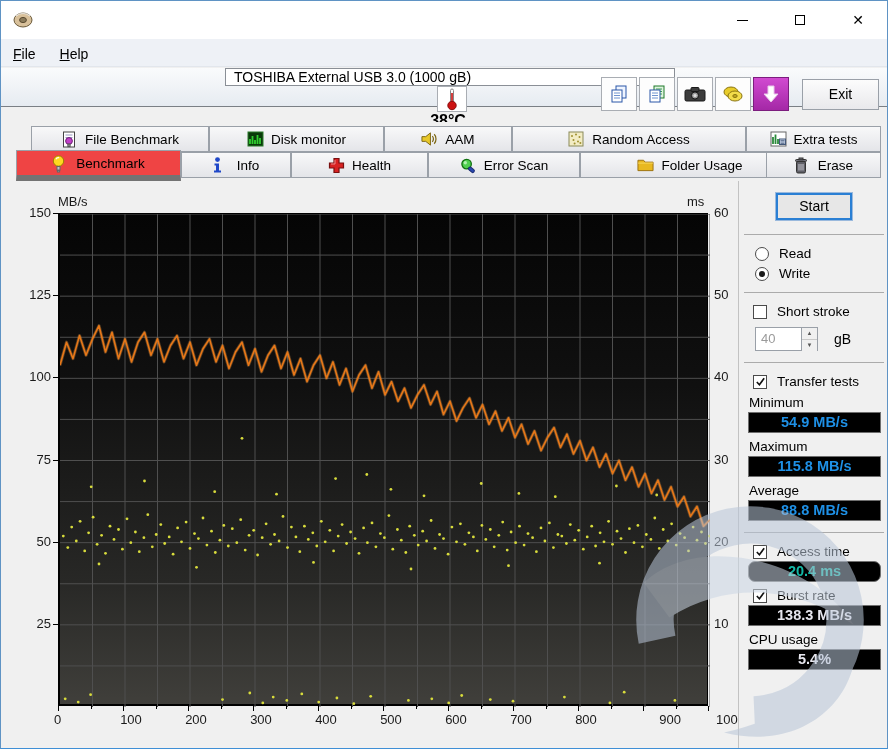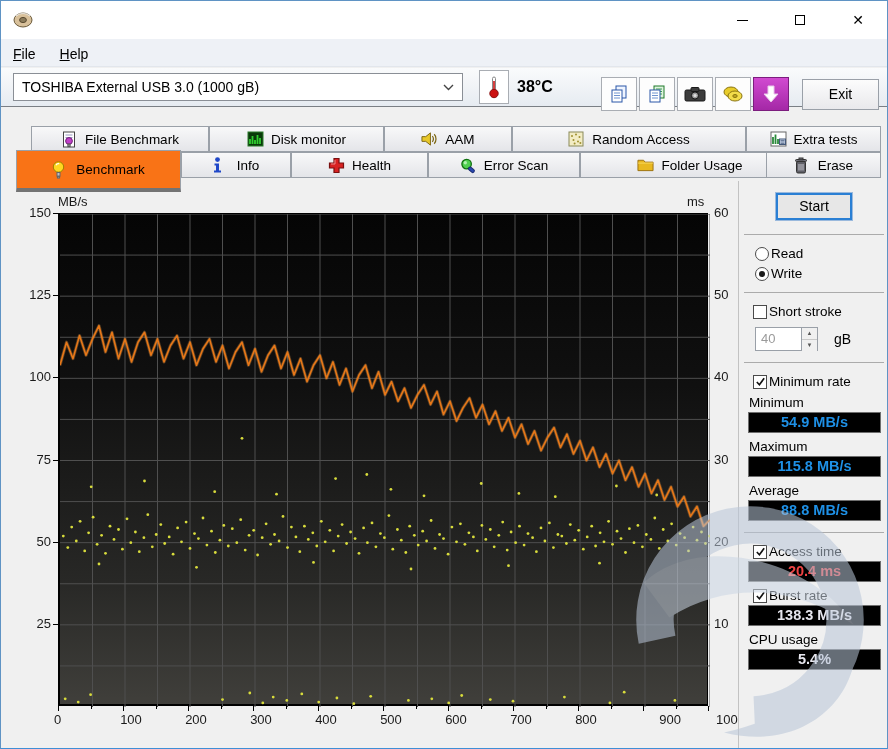--- a/index.html
+++ b/index.html
@@ -18,59 +18,59 @@
   .win-btn { width:58px; height:38px; display:flex; align-items:center; justify-content:center; cursor:default; }
   .glyph-min { width:11px; height:1px; background:#000; }
   .glyph-max { width:10px; height:10px; border:1px solid #000; }
   .glyph-close { font-size:14px; color:#000; line-height:1; }
   
   .menubar { position:absolute; left:0; top:38px; width:100%; height:28px; background:#eef1f6; display:flex; align-items:flex-end; border-bottom:1px solid #e2e6ec; }
   .menu-item { padding:4px 12px; font-size:14px; }
   .menu-item u { text-decoration:underline; }
   
   .toolbar { position:absolute; left:0; top:67px; width:100%; height:39px;
-    background:linear-gradient(#fafbfc,#e6ebf1); border-bottom:1px solid #7a7f85; display:flex; align-items:center; }
+    background:linear-gradient(#fafbfc,#e6ebf1); border-bottom:1px solid #7a7f85; display:flex; align-items:center;flex-direction:column; }
   .combo { position:relative; margin-left:12px; width:450px; height:28px; background:#fff; border:1px solid #8a8f96; display:flex; align-items:center; padding:0 26px 0 8px; font-size:14px; }
   .combo .chev { position:absolute; right:8px; top:10px; }
   .temp-btn { margin-left:16px; width:30px; height:34px; background:#fff; border:1px solid #a9adb3; display:flex; align-items:center; justify-content:center; }
   .temp-text { margin-left:8px; font-size:16px; font-weight:bold; }
   .tb-group { position:absolute; left:600px; top:9px; display:flex; }
   .tb-btn { width:36px; height:34px; background:#fdfdfd; border:1px solid #a9adb3; margin-right:2px; display:flex; align-items:center; justify-content:center; }
   .tb-btn.accent { background:linear-gradient(#d14ad1,#a428a6); border-color:#7c1d7e; }
   .exit-btn { position:absolute; left:801px; top:11px; width:77px; height:31px; background:linear-gradient(#fcfcfc,#e9e9ec); border:1px solid #9aa0a8; font-size:14px; text-align:center; line-height:29px; }
   
   .tabzone { position:absolute; left:0; top:121px; width:100%; height:59px; background:#f0f0f0; }
   .tab { position:absolute; height:26px; display:flex; align-items:center; justify-content:center; gap:7px;
     background:linear-gradient(#f8f8f9,#e4e5e9); border:1px solid #9aa0a8; font-size:13.5px; }
   .tab .ticon { width:17px; height:17px; display:inline-flex; }
-  .tab.selected { background:#f97316; border-bottom:4px solid #737373; height:42px; z-index:3; }
+  .tab.selected { background:#ef4444; border-bottom:6px solid #737373; height:31px; z-index:3; }
   
   .content { position:absolute; left:0; top:180px; width:888px; height:569px; background:#f0f0f0; }
   .plot { position:absolute; left:57px; top:32px; width:650px; height:493px;
     background:linear-gradient(180deg,#050505 0%,#101010 35%,#282826 75%,#403f3b 100%);
     border:1px solid #000; border-left-width:2px; border-bottom-width:2px; }
   .axis-label { position:absolute; font-size:13px; color:#1a1a1a; }
   .tickmark { position:absolute; background:#000; }
   
   .panel { position:absolute; left:737px; top:0; width:151px; height:569px; border-left:1px solid #c2c2c2; background:#f0f0f0; padding-top:11px; }
   .start-btn { display:block; margin:1px auto; width:76px; height:27px; background:#e7e7e7; border:2px solid #2a7fd4; outline:1px solid #9ab9dd; font-size:14px; text-align:center; line-height:23px; }
   .psep { height:1px; background:#ababab; margin:11px 5px; }
-  .prow { display:flex; align-items:center; gap:2px; padding-left:16px; margin-top:5px; font-size:13.5px; }
+  .prow { display:flex; align-items:center; gap:10px; padding-left:16px; margin-top:5px; font-size:13.5px; }
   .radio { width:14px; height:14px; border:1px solid #4a4a4a; border-radius:50%; background:#fff; position:relative; flex:0 0 auto; }
   .radio.checked::after { content:""; position:absolute; left:3px; top:3px; width:6px; height:6px; border-radius:50%; background:#1a1a1a; }
   .cbox { width:14px; height:14px; border:1px solid #4a4a4a; background:#fff; flex:0 0 auto; display:flex; align-items:center; justify-content:center; }
   .spinrow { display:flex; align-items:center; margin:8px 0 0 16px; }
   .spin-input { width:46px; height:24px; background:#fff; border:1px solid #9aa0a8; border-right:none; color:#9a9a9a; font-size:13px; padding:3px 5px; }
   .spinner { width:17px; height:24px; border:1px solid #9aa0a8; display:flex; flex-direction:column; }
   .spinner div { flex:1; background:#f0f0f0; font-size:6px; color:#555; text-align:center; line-height:11px; border-bottom:1px solid #c9c9c9; }
   .spinner div:last-child { border-bottom:none; }
   .unit { margin-left:16px; font-size:14px; }
   .stat-label { padding-left:10px; margin-top:6px; font-size:13.5px; }
   .stat-value { margin:2px 8px 0 9px; height:21px; background:#000; border:1px solid #6e6e6e; font-size:14.5px; font-weight:bold; text-align:center; line-height:19px; }
-  .v-blue { color:#1e90e6; } .v-yellow { color:#ef4444; } .v-white { color:#e6e6ee; }
+  .v-blue { color:#1e90e6; } .v-yellow { color:#14b8a6;border-radius:7px; } .v-white { color:#e6e6ee; }
   
   .watermark { position:absolute; right:-28px; bottom:-22px; width:330px; height:300px; opacity:0.55; pointer-events:none; z-index:40; }
 </style>
 </head>
 <body>
 
 <div class="window">
 
   <div class="titlebar">
     <svg class="app-icon" viewBox="0 0 20 16">
@@ -589,21 +589,21 @@
         <span class="unit">gB</span>
       </div>
       <div class="psep"></div>
 
       <div class="prow" style="padding-left:14px;margin-top:0">
         <span class="cbox">
             <svg width="11" height="11" viewBox="0 0 12 12">
               <polyline points="2,6.5 4.8,9.5 10,2.5" fill="none" stroke="#111" stroke-width="1.8"></polyline>
             </svg>
           </span>
-        <span>Minimum rate</span>
+        <span>Transfer tests</span>
       </div>
       <div class="stat-label">Minimum</div>
       <div class="stat-value v-blue">54.9 MB/s</div>
       <div class="stat-label">Maximum</div>
       <div class="stat-value v-blue">115.8 MB/s</div>
       <div class="stat-label">Average</div>
       <div class="stat-value v-blue">88.8 MB/s</div>
       <div class="psep"></div>
 
       <div class="prow" style="padding-left:14px;margin-top:0">

